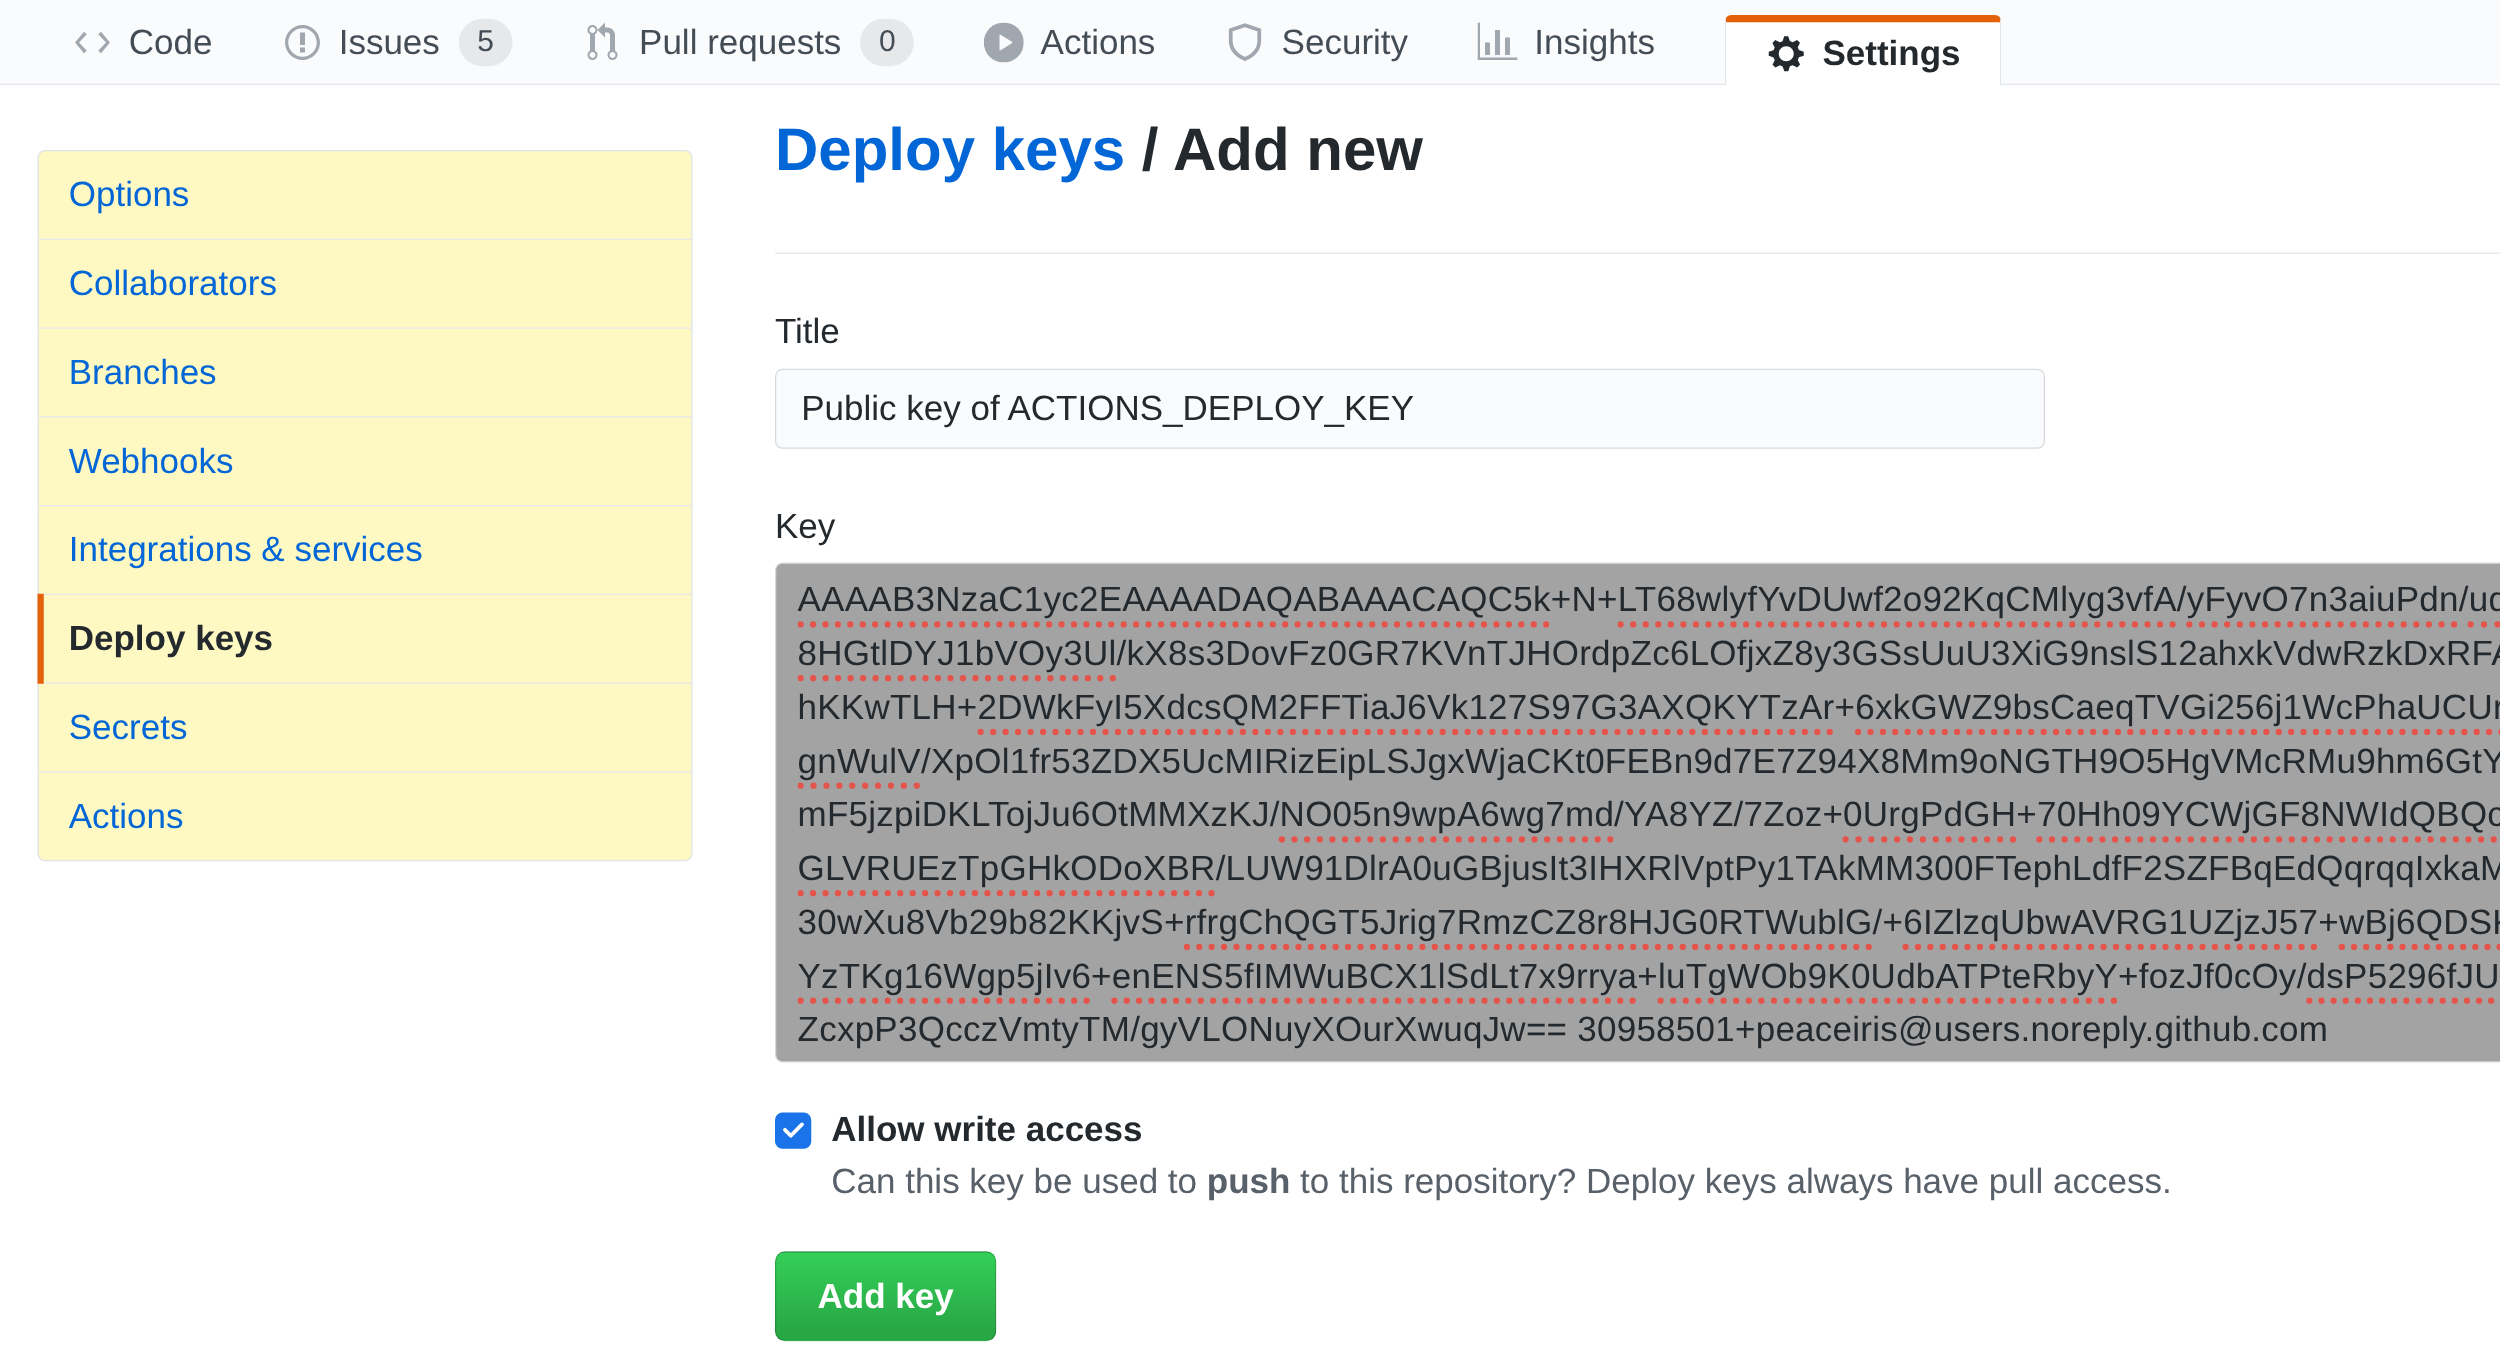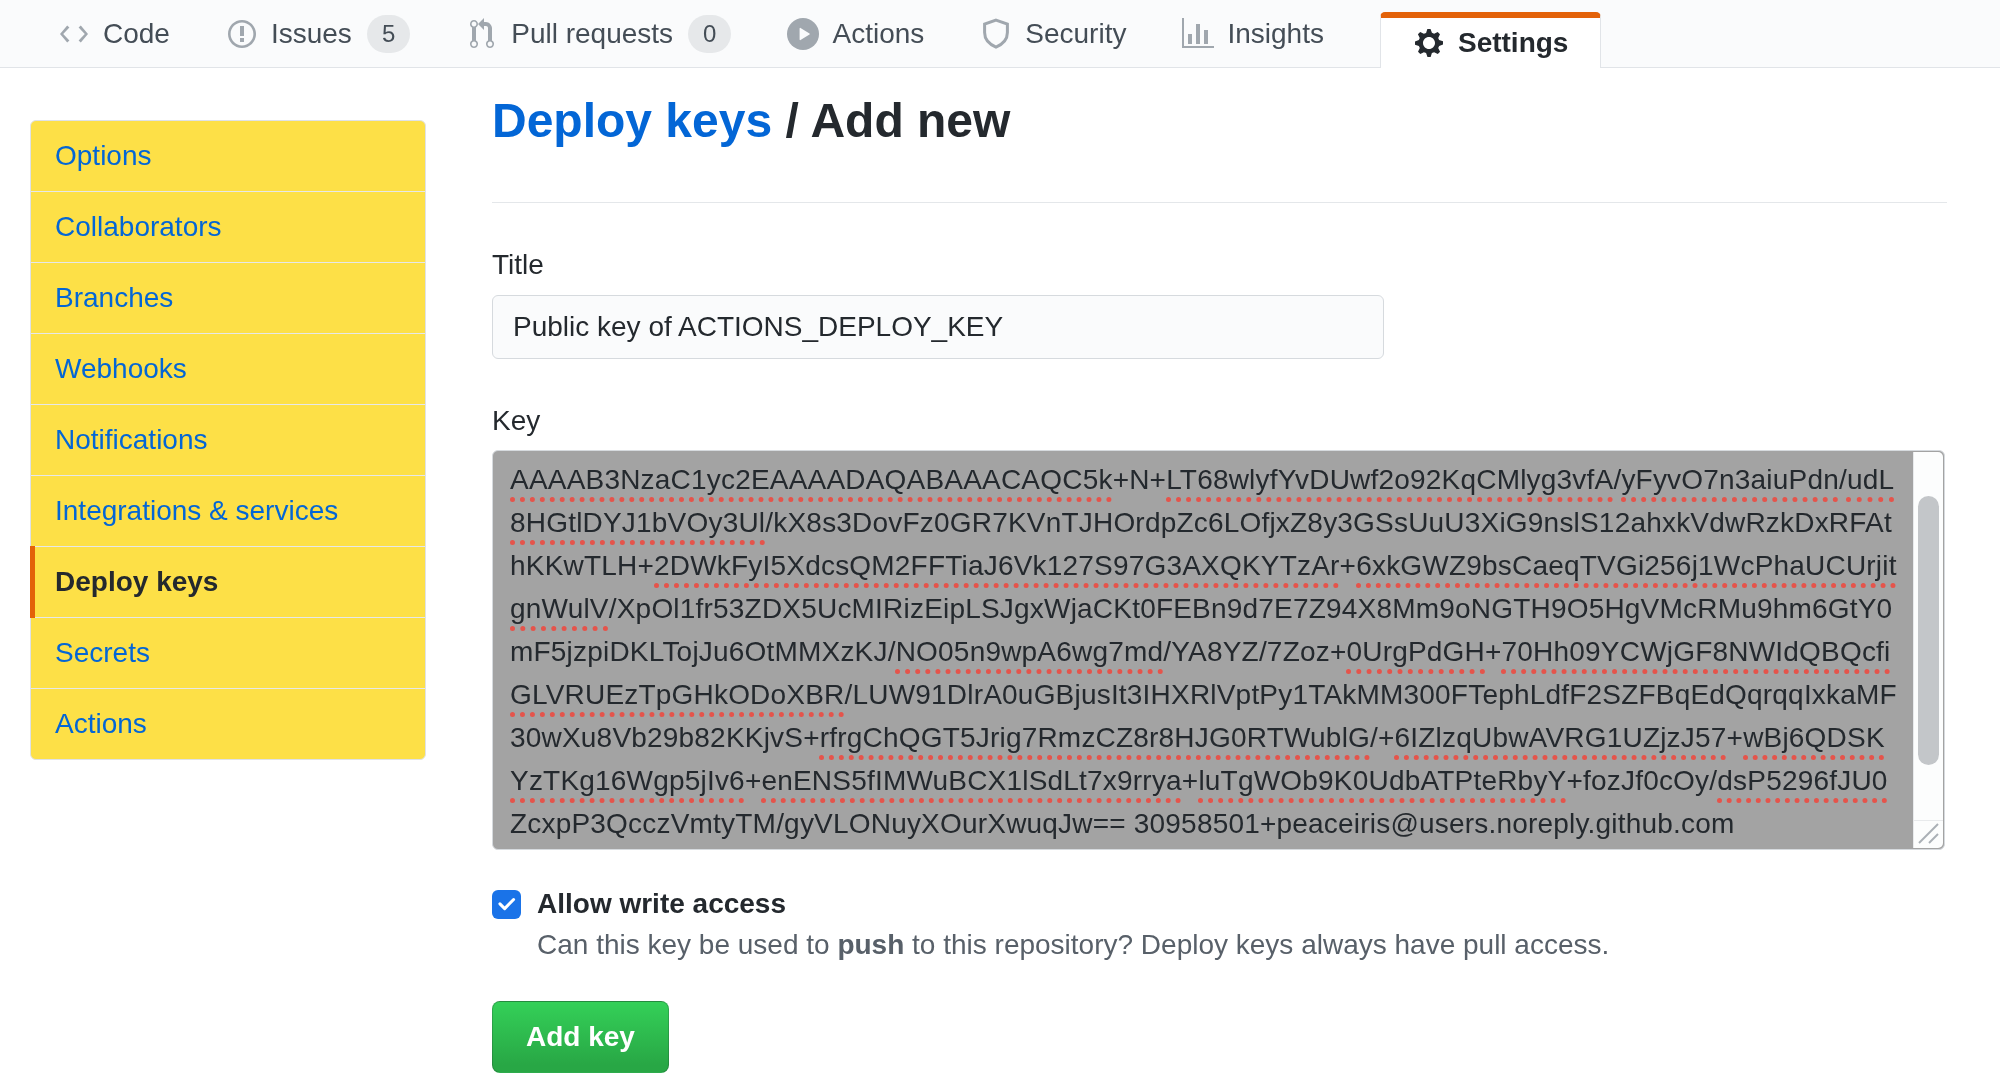--- a/index.html
+++ b/index.html
@@ -29,21 +29,21 @@
   }
   .nav-tab.active .nav-icon svg { fill:#24292e; }
   .counter {
     background:#e6e8ea; color:#444d56; border-radius:22px;
     font-size:24px; line-height:1; padding:7px 15px; margin-left:2px;
   }
   
   .layout { display:flex; align-items:flex-start; }
   
   .settings-menu {
-    width:396px; margin:52px 0 0 30px; background:#fde047;
+    width:524px; margin:52px 0 0 30px; background:#fef9c3;
     border:1px solid #dfe2e6; border-radius:6px; flex:none;
   }
   .side-item {
     display:block; position:relative; padding:19px 24px;
     font-size:28px; color:#0366d6; text-decoration:none; cursor:pointer;
     border-bottom:1px solid #e6e8ea;
   }
   .side-item:last-child { border-bottom:none; }
   .side-item.active { color:#24292e; font-weight:700; }
   .side-item.active::before {
@@ -51,21 +51,21 @@
     width:5px; background:#e36209;
   }
   .side-item:first-child.active::before { border-radius:6px 0 0 0; }
   
   .main-col { margin-left:66px; width:1455px; padding-top:24px; }
   h2.subhead { font-size:48px; font-weight:700; margin:0; line-height:58px; }
   h2.subhead a { color:#0366d6; text-decoration:none; cursor:pointer; }
   .subhead-rule { border:none; border-top:1px solid #e4e7ea; margin:52px 0 0 0; }
   .field-label { font-size:28px; font-weight:400; margin-top:46px; }
   .title-input {
-    display:block; margin-top:14px; width:892px; height:64px;
+    display:block; margin-top:14px; width:1016px; height:64px;
     background:#fafbfc; border:1px solid #d6dade; border-radius:6px;
     padding:0 20px; font-size:28px; color:#24292e;
     font-family:"Liberation Sans", sans-serif; outline:none;
   }
   .key-box {
     position:relative; margin-top:13px; width:1453px; height:400px;
     background:#a3a3a3; border:1px solid #d6dade; border-radius:6px;
   }
   .key-text {
     position:absolute; top:7px; left:17px; right:46px; bottom:8px;
@@ -175,21 +175,20 @@
     </a>
   </nav>
 
 <div class="layout">
 
   <aside class="settings-menu">
       <a class="side-item">Options</a>
       <a class="side-item">Collaborators</a>
       <a class="side-item">Branches</a>
       <a class="side-item">Webhooks</a>
-      <a class="side-item">Notifications</a>
       <a class="side-item">Integrations &amp; services</a>
       <a class="side-item active">Deploy keys</a>
       <a class="side-item">Secrets</a>
       <a class="side-item">Actions</a>
     </aside>
 
   <main class="main-col">
     <h2 class="subhead"><a>Deploy keys</a><span> / </span><span>Add new</span></h2>
     <hr class="subhead-rule">
 

